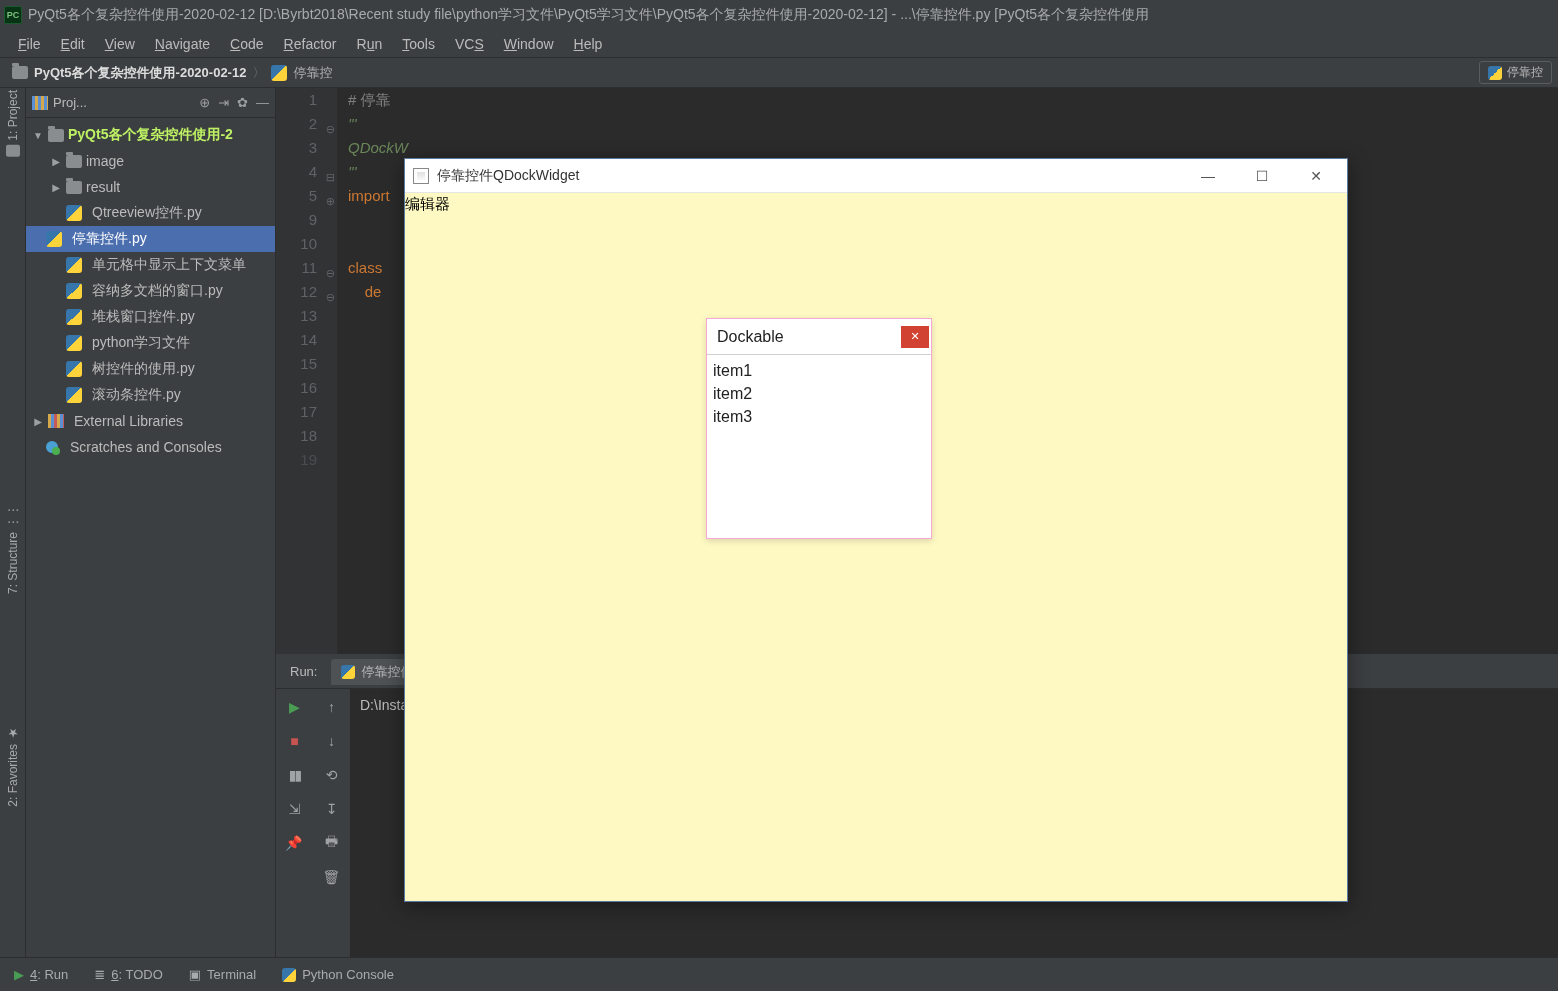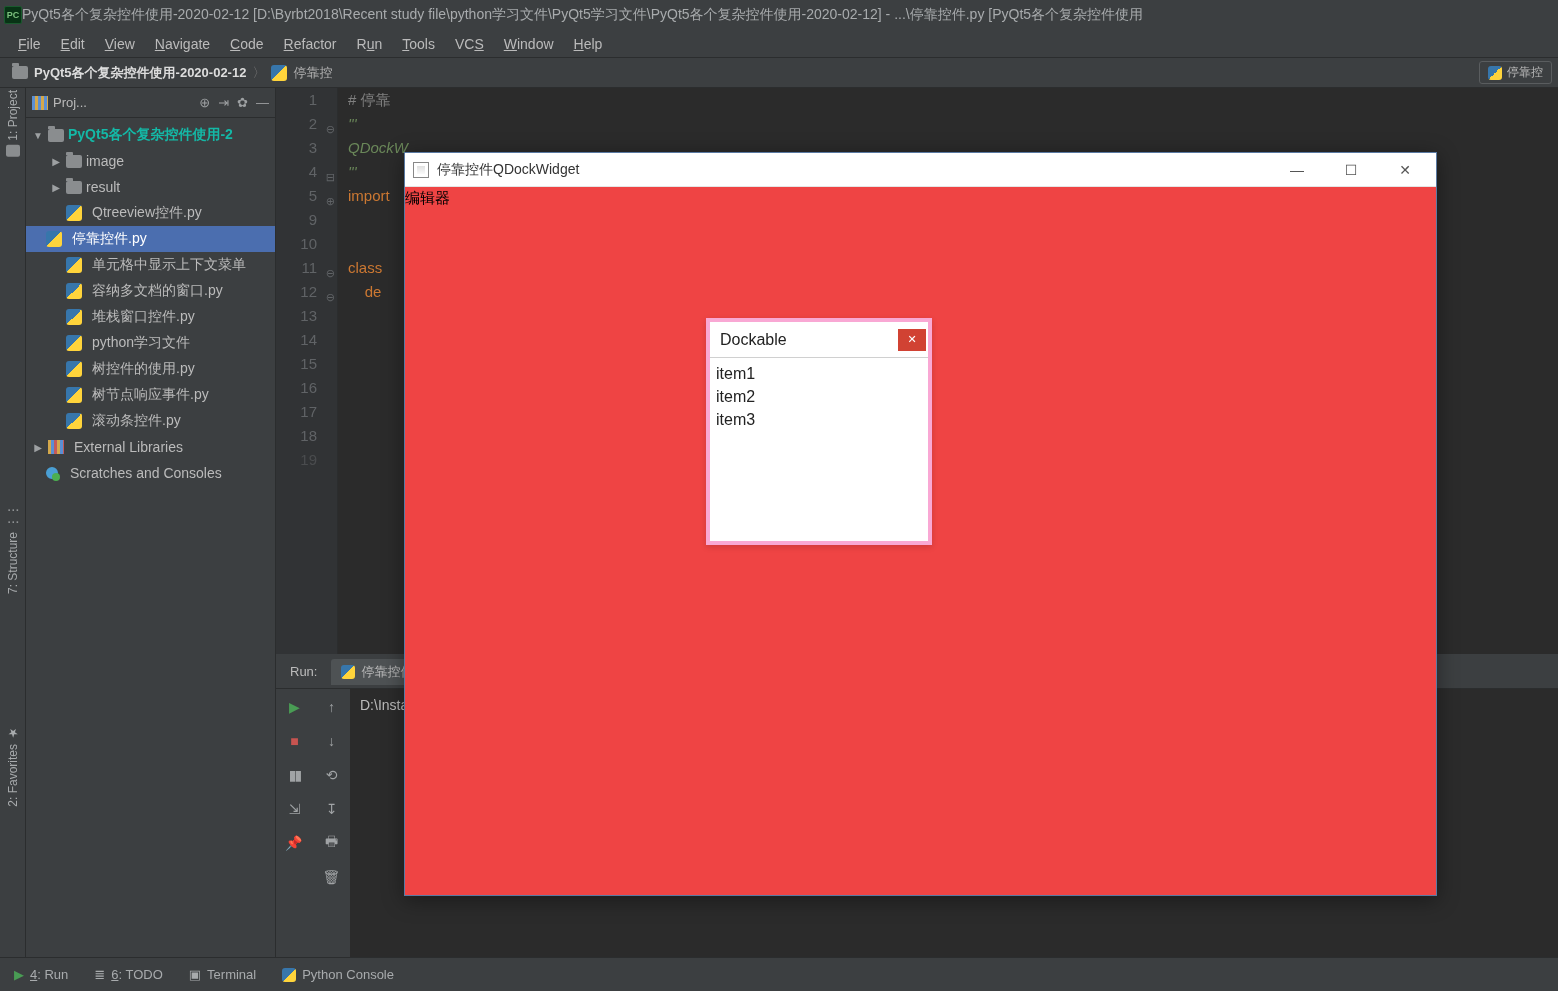--- a/index.html
+++ b/index.html
@@ -1,17 +1,17 @@
 <!DOCTYPE html>
 <html><head>
 <meta charset="utf-8">
 <style>
 *{margin:0;padding:0;box-sizing:border-box;font-family:"Segoe UI","Microsoft YaHei",sans-serif}
 html,body{width:1558px;height:991px;overflow:hidden;background:#181a1b}
-.titlebar{height:30px;background:#3c3f41;display:flex;align-items:center;padding:0 4px;color:#a8abad;font-size:14px;}
+.titlebar{height:30px;background:#3c3f41;display:flex;align-items:center;padding:0 4px;color:#a8abad;font-size:14px;gap:6px}
 .pc-icon{width:18px;height:18px;background:#083315;border:1px solid #1a5a2e;display:flex;align-items:center;justify-content:center;color:#7cc17e;font-size:9px;font-weight:bold;border-radius:2px}
 .menubar{height:28px;background:#3c3f41;display:flex;align-items:center;padding:0 8px;border-bottom:1px solid #2b2d2e}
 .menu-item{color:#bbbbbb;padding:4px 10px;font-size:14px;cursor:pointer}
 .menu-item u{text-decoration:underline}
 .navbar{height:30px;background:#3c3f41;display:flex;align-items:center;justify-content:space-between;padding:0 6px 0 12px;border-bottom:1px solid #2b2d2e}
 .navbar-left{display:flex;align-items:center;gap:6px;color:#b3b3b3;font-size:13px}
 .folder-icon{width:16px;height:13px;background:#8a8d8f;border-radius:2px;position:relative}
 .folder-icon::before{content:"";position:absolute;top:-3px;left:0;width:7px;height:3px;background:#8a8d8f;border-radius:1px 1px 0 0}
 .py-icon{width:16px;height:16px;display:inline-block;position:relative}
 .py-icon::before{content:"";position:absolute;inset:0;background:linear-gradient(135deg,#3776ab 0 50%,#ffd43b 50% 100%);border-radius:3px}
@@ -54,28 +54,28 @@
 .runbody{flex:1;display:flex}
 .runbtns{width:74px;background:#3c3f41;display:flex}
 .runbtncol{width:37px;display:flex;flex-direction:column;align-items:center;padding-top:8px;gap:14px}
 .rbtn{width:20px;height:20px;display:flex;align-items:center;justify-content:center;color:#a0a3a5;font-size:14px;cursor:pointer}
 .tri-green{color:#499c54}
 .sq-red{color:#c75450}
 .console{flex:1;padding:8px 10px;font-family:Consolas,monospace;font-size:14px;color:#bbb}
 .statusbar{height:34px;background:#3c3f41;border-top:1px solid #2b2d2e;display:flex;align-items:center;padding:0 14px;gap:26px;color:#a8abad;font-size:13px}
 .sbitem{display:flex;align-items:center;gap:6px;cursor:pointer}
 
-.qtwin{position:absolute;left:404px;top:64px;width:1033px;height:744px;background:#ef4444;border:1px solid #5a7aa3;box-shadow:0 4px 20px rgba(0,0,0,.4);z-index:50}
+.qtwin{position:absolute;left:404px;top:70px;width:944px;height:744px;background:#fef9c3;border:1px solid #5a7aa3;box-shadow:0 4px 20px rgba(0,0,0,.4);z-index:50}
 .qttitle{height:34px;display:flex;align-items:center;padding:0 8px;gap:8px;background:#fff;border-bottom:1px solid #e5e5e5}
 .qttitle .tx{flex:1;color:#333;font-size:14px}
 .qttitle .qicon{width:16px;height:16px;background:#fff;border:1px solid #888;position:relative}
 .qttitle .qicon::after{content:"";position:absolute;inset:3px;background:linear-gradient(#e0e0e0,#fafafa)}
 .winbtn{width:46px;height:30px;display:flex;align-items:center;justify-content:center;color:#555;font-size:14px;cursor:pointer}
 .qtmenu{height:22px;padding:2px 0;color:#000;font-size:15px}
-.dock{position:absolute;left:706px;top:230px;width:226px;background:#fff;border:4px solid #f9a8d4;box-shadow:0 2px 6px rgba(0,0,0,.15);z-index:60}
+.dock{position:absolute;left:706px;top:230px;width:226px;background:#fff;border:1px solid #f9a8d4;box-shadow:0 2px 6px rgba(0,0,0,.15);z-index:60}
 .dockhead{height:36px;display:flex;align-items:center;justify-content:space-between;padding:0 0 0 10px;border-bottom:1px solid #d0d0d0}
 .dockhead .t{color:#222;font-size:16px}
 .dockclose{width:28px;height:22px;background:#d14233;color:#fff;display:flex;align-items:center;justify-content:center;font-size:11px;cursor:pointer;margin-right:2px}
 .docklist{padding:4px 6px 110px 6px}
 .docklist div{color:#222;font-size:16px;height:23px;display:flex;align-items:center;cursor:pointer}
 </style>
 </head>
 <body>
 
 <div class="titlebar">
@@ -138,21 +138,21 @@
       </span>
       <span class="toolicon">⊕</span>
       <span class="toolicon">⇥</span>
       <span class="toolicon">✿</span>
       <span class="toolicon">—</span>
     </div>
     <div class="tree">
       <div class="tree-row" style="padding-left:6px">
         <span class="tree-arrow">▼</span>
         <span class="tree-fold"></span>
-        <span style="font-weight:bold;color:#14b8a6">PyQt5各个复杂控件使用-2</span>
+        <span style="font-weight:bold;color:#bef264">PyQt5各个复杂控件使用-2</span>
       </div>
       <div class="tree-row" style="padding-left:24px">
         <span class="tree-arrow">▶</span>
         <span class="tree-fold"></span>
         <span>image</span>
       </div>
       <div class="tree-row" style="padding-left:24px">
         <span class="tree-arrow">▶</span>
         <span class="tree-fold"></span>
         <span>result</span>
@@ -177,24 +177,20 @@
           <span class="tree-py"></span>
           <span style="margin-left:6px">堆栈窗口控件.py</span>
         </div>
       <div class="tree-row" style="padding-left:40px">
           <span class="tree-py"></span>
           <span style="margin-left:6px">python学习文件</span>
         </div>
       <div class="tree-row" style="padding-left:40px">
           <span class="tree-py"></span>
           <span style="margin-left:6px">树控件的使用.py</span>
-        </div>
-      <div class="tree-row" style="padding-left:40px">
-          <span class="tree-py"></span>
-          <span style="margin-left:6px">树节点响应事件.py</span>
         </div>
       <div class="tree-row" style="padding-left:40px">
           <span class="tree-py"></span>
           <span style="margin-left:6px">滚动条控件.py</span>
         </div>
       <div class="tree-row" style="padding-left:6px">
         <span class="tree-arrow">▶</span>
         <span class="tree-lib"></span>
         <span style="margin-left:6px">External Libraries</span>
       </div>

